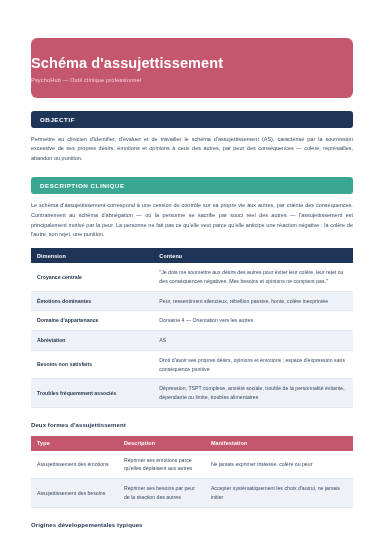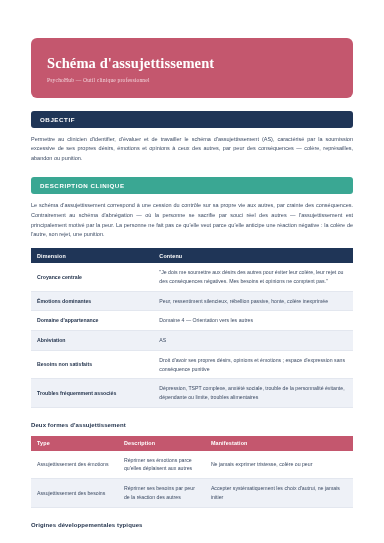--- a/index.html
+++ b/index.html
@@ -23,22 +23,21 @@
     height: 543px;
     background: #ffffff;
     padding: 0 31px;
   }
 
   
   .hero {
     margin-top: 38px;
     background: #c4576e;
     border-radius: 6px;
-    padding: 17px 16px 15px 16px;
-    font-family: Liberation Serif, serif;
+    padding: 17px 16px 15px 0;
   }
   .hero-title {
     font-size: 14.5px;
     font-weight: bold;
     color: #ffffff;
     letter-spacing: 0.1px;
     line-height: 1.15;
   }
   .hero-sub {
     margin-top: 5px;

